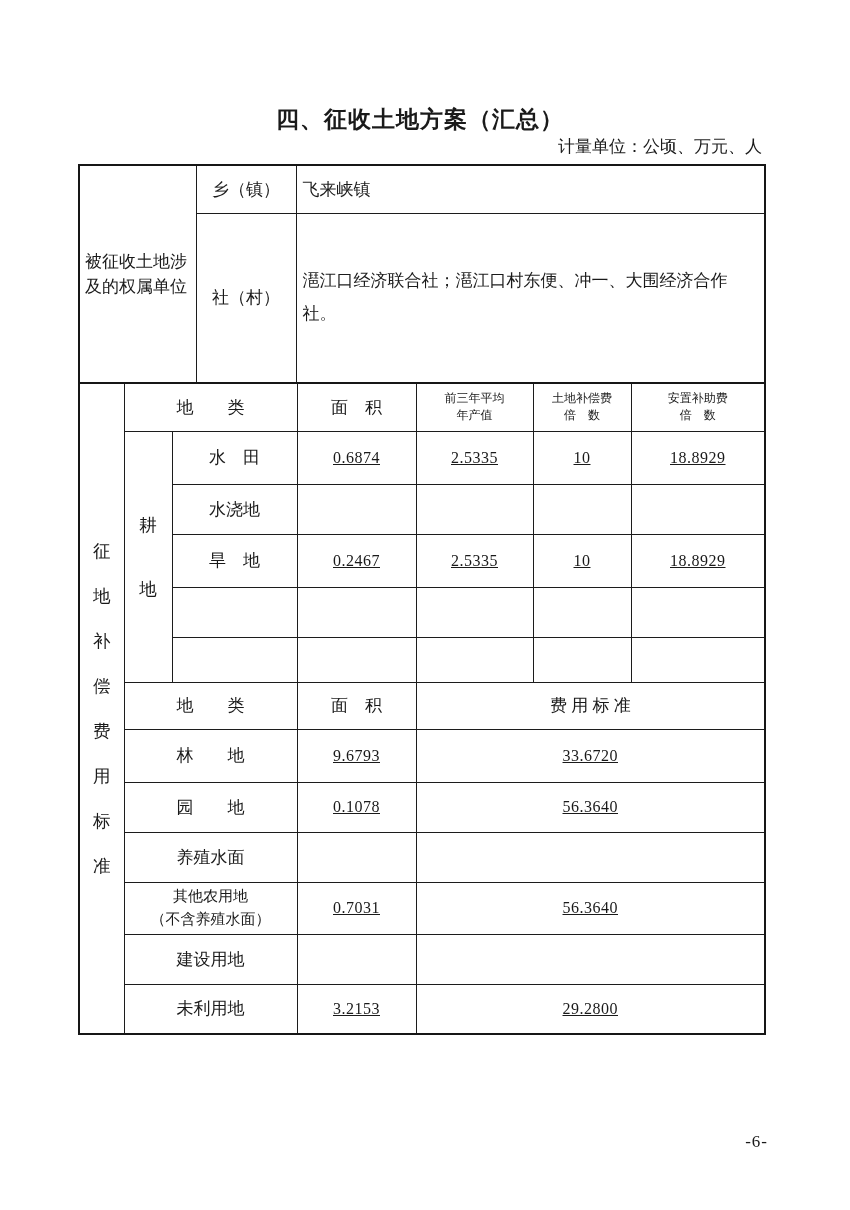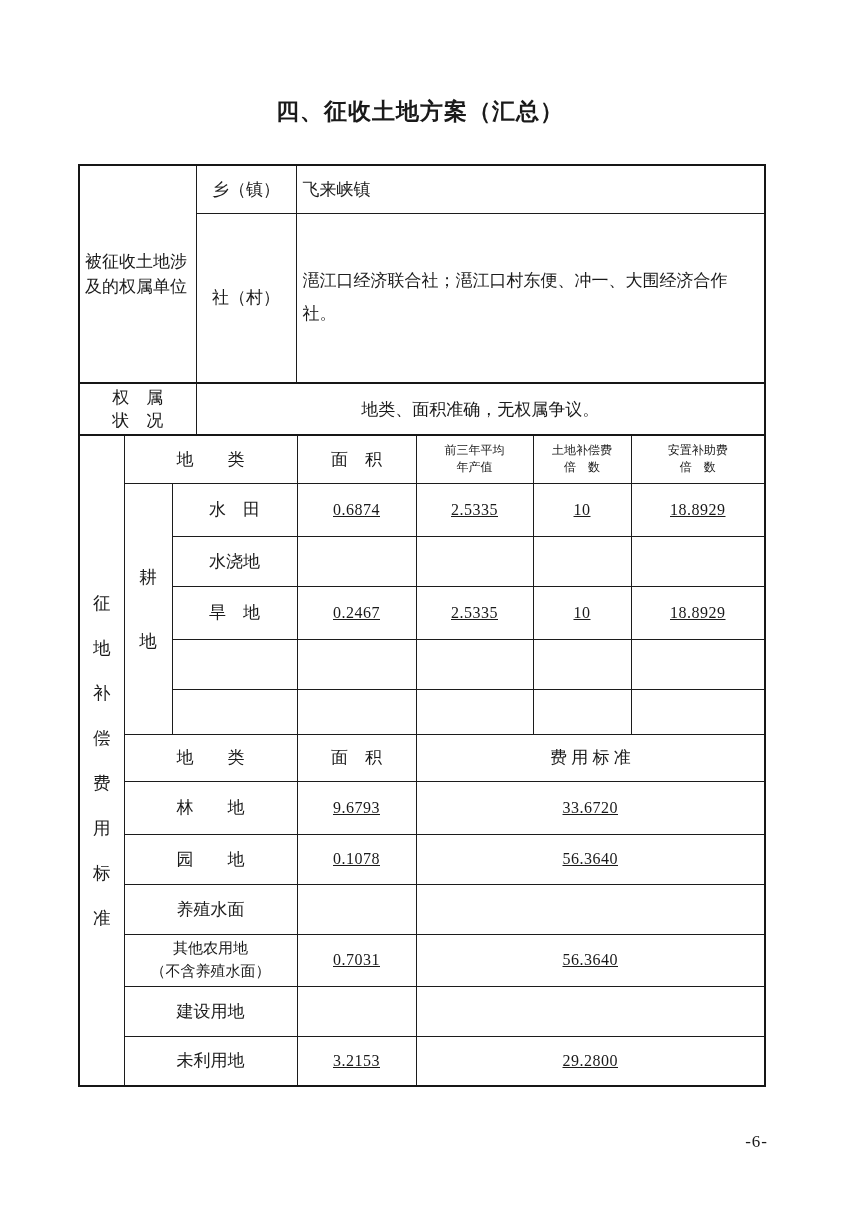--- a/index.html
+++ b/index.html
@@ -5,21 +5,21 @@
   html,body { margin:0; padding:0; background:#ffffff; }
   .page {
     position:relative;
     width:850px; height:1210px;
     background:#ffffff;
     font-family:"Liberation Serif","DejaVu Serif",serif;
     color:#1a1a1a;
     overflow:hidden;
   }
   .doc-title {
-    position:absolute; top:96px; left:78px; width:684px;
+    position:absolute; top:104px; left:78px; width:684px;
     text-align:center;
     font-family:"Liberation Sans","DejaVu Sans",sans-serif;
     font-weight:bold; font-size:23px; letter-spacing:1px;
   }
   .unit-note {
     position:absolute; top:135px; left:78px; width:684px;
     text-align:right; font-size:17px;
   }
   .tables { position:absolute; top:164px; left:78px; width:686px; }
   table { border-collapse:collapse; table-layout:fixed; width:686px; }
@@ -48,20 +48,21 @@
     position:absolute; top:1132px; right:82px;
     font-size:17px; letter-spacing:1px;
   }
 </style>
 </head>
 <body>
 
 <div class="page">
 
   <div class="doc-title">四、征收土地方案（汇总）</div>
+  <div class="unit-note">计量单位：公顷、万元、人</div>
 
   <div class="tables">
 
     <table class="sec">
       <colgroup>
           <col style="width:117px">
           <col style="width:100px">
           <col style="width:469px">
         </colgroup>
       <tbody>
@@ -70,33 +71,20 @@
         <td>乡（镇）</td>
         <td class="left">飞来峡镇</td>
       </tr>
       <tr class="h170">
         <td>社（村）</td>
         <td class="left village-value">潖江口经济联合社；潖江口村东便、冲一、大围经济合作社。</td>
       </tr>
     </tbody>
       </table>
 
-    <table class="sec">
-      <colgroup>
-          <col style="width:117px">
-          <col style="width:569px">
-        </colgroup>
-      <tbody>
-          <tr class="h52">
-        <td class="pre">权　属
-状　况</td>
-        <td>地类、面积准确，无权属争议。</td>
-      </tr>
-    </tbody>
-      </table>
 
     <table class="sec">
       <colgroup>
         <col style="width:45px">
           <col style="width:48px">
           <col style="width:125px">
         <col style="width:119px">
           <col style="width:117px">
           <col style="width:98px">
           <col style="width:134px">

